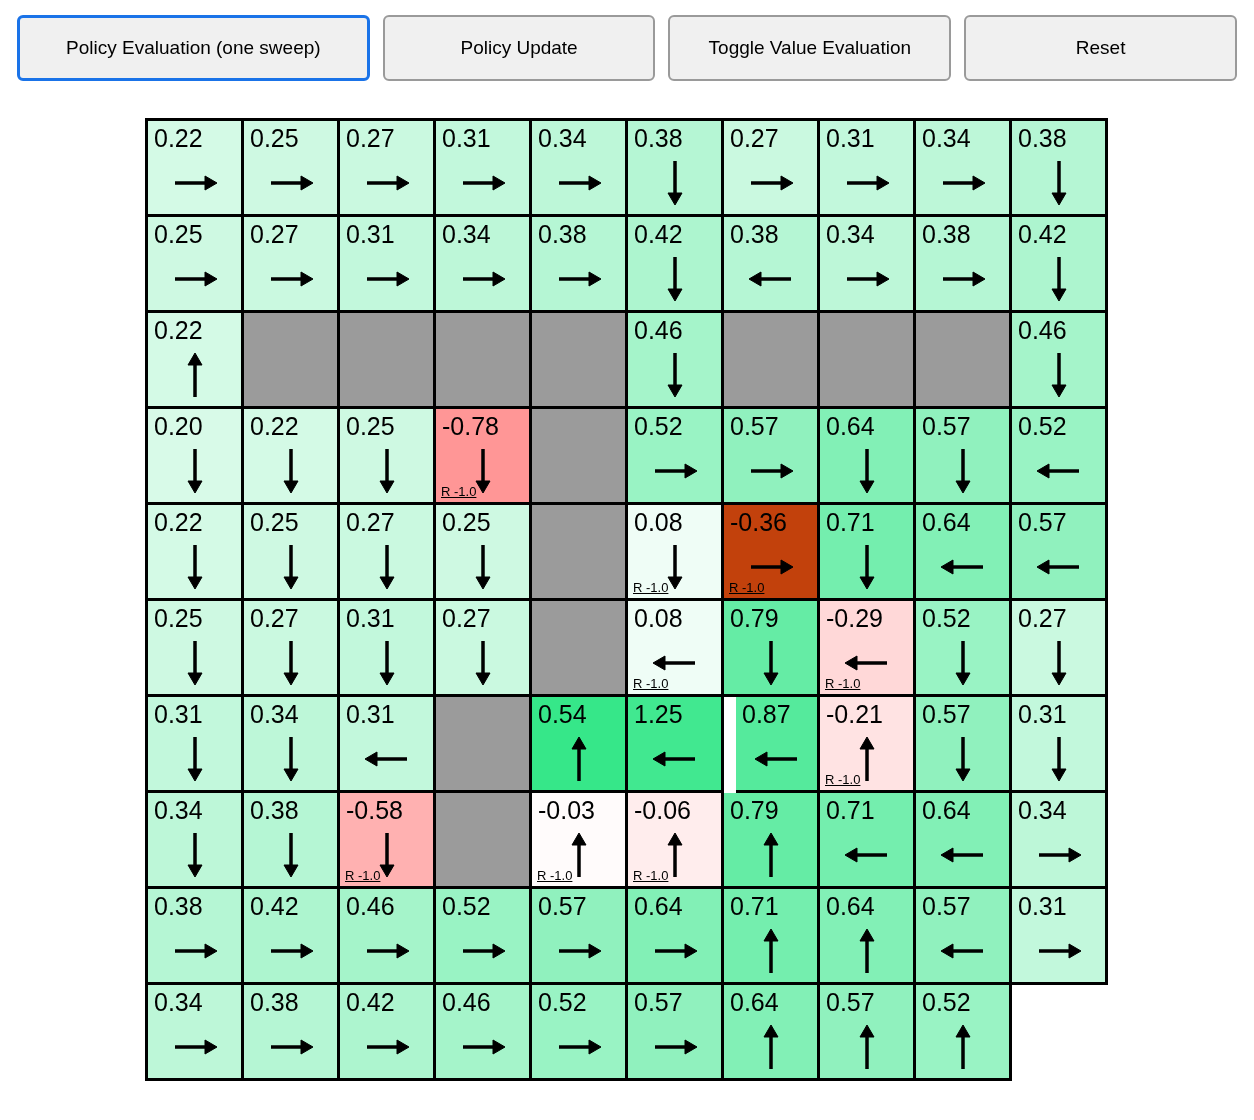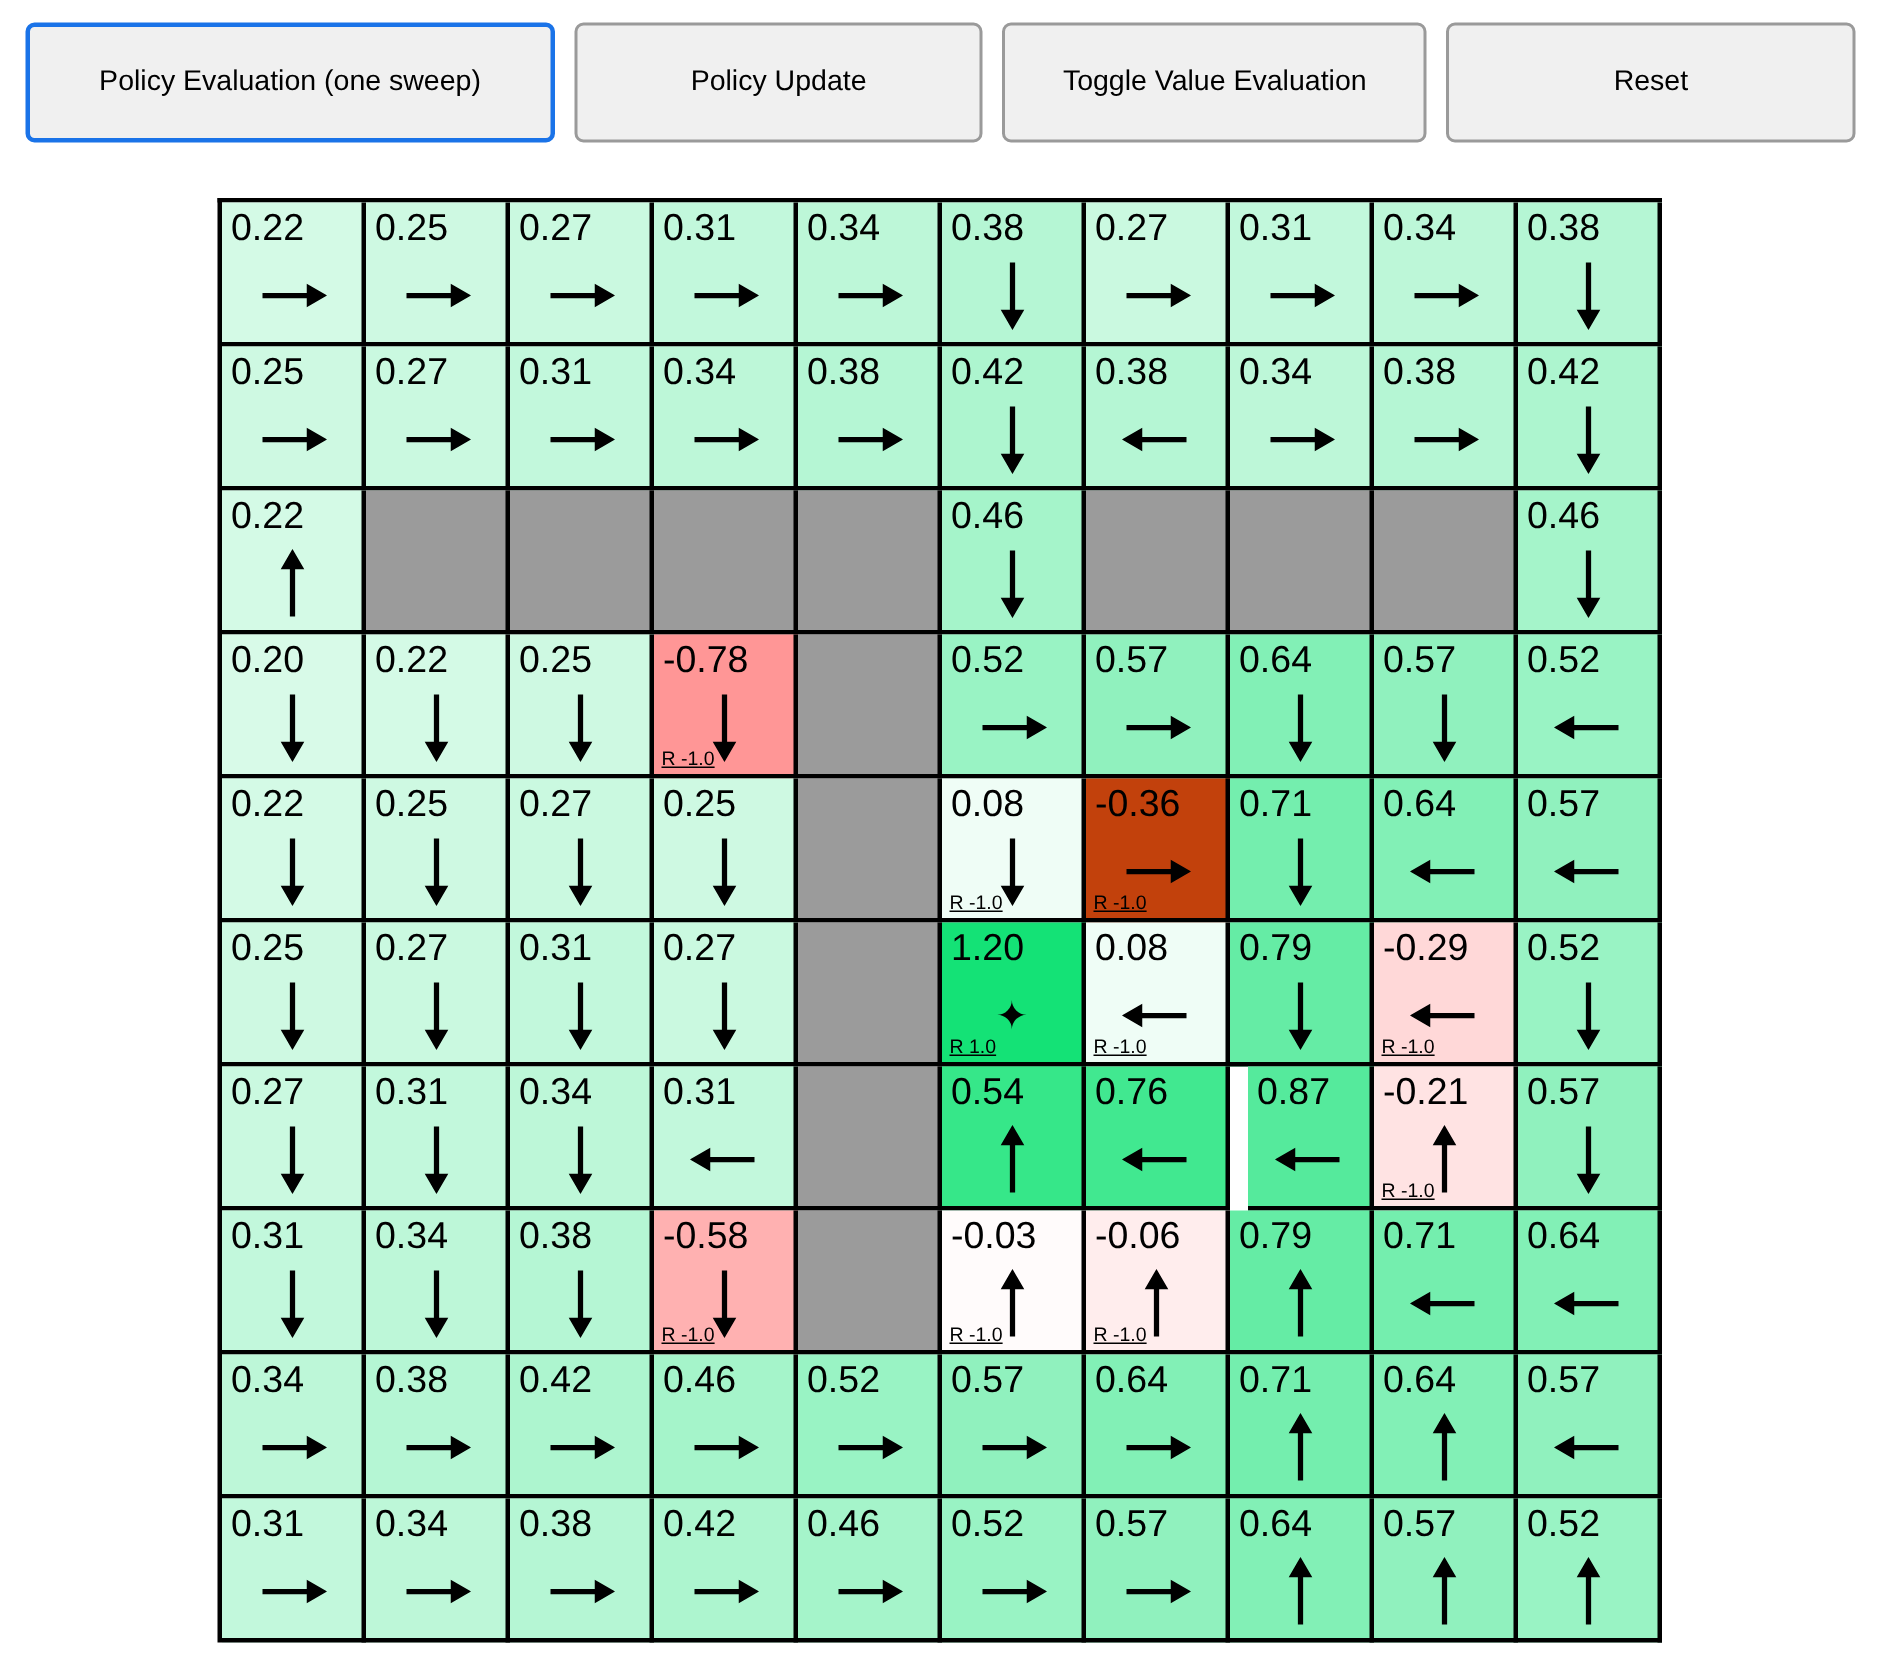--- a/index.html
+++ b/index.html
@@ -15,21 +15,21 @@
   }
 
   
   #toolbar {
     display: flex;
     gap: 13px;
     padding: 15px 17px 0 17px;
     box-sizing: border-box;
   }
   .btn {
-    height: 80px;
+    height: 66px;
     border: 2px solid #9a9a9a;
     border-radius: 6px;
     background: #f0f0f0;
     color: #000000;
     font-size: 19px;
     font-family: "Liberation Sans", sans-serif;
     display: flex;
     align-items: center;
     justify-content: center;
     cursor: pointer;
@@ -623,25 +623,20 @@
         <div class="arrow">
           <svg width="56" height="56" viewBox="0 0 56 56">
             <g stroke="#000" stroke-width="3.5" fill="#000">
               <line x1="28" y1="6" x2="28" y2="38"></line>
               <polygon points="28,50 21,38 35,38" stroke-width="1"></polygon>
             </g>
           </svg>
         </div>
       </div>
       <div class="cell wall"></div>
-      <div class="cell" style="background: rgb(20, 226, 118);">
-        <div class="val">1.20</div>
-        <div class="goal">✦</div>
-        <div class="rew">R 1.0</div>
-      </div>
       <div class="cell" style="background: rgb(239, 253, 246);">
         <div class="val">0.08</div>
         <div class="arrow">
           <svg width="56" height="56" viewBox="0 0 56 56">
             <g stroke="#000" stroke-width="3.5" fill="#000">
               <line x1="48" y1="28" x2="16" y2="28"></line>
               <polygon points="6,28 18,21 18,35" stroke-width="1"></polygon>
             </g>
           </svg>
         </div>
@@ -731,21 +726,21 @@
         <div class="arrow">
           <svg width="56" height="56" viewBox="0 0 56 56">
             <g stroke="#000" stroke-width="3.5" fill="#000">
               <line x1="28" y1="50" x2="28" y2="18"></line>
               <polygon points="28,6 21,18 35,18" stroke-width="1"></polygon>
             </g>
           </svg>
         </div>
       </div>
       <div class="cell" style="background: rgb(65, 232, 144);">
-        <div class="val">0.76</div>
+        <div class="val">1.25</div>
         <div class="arrow">
           <svg width="56" height="56" viewBox="0 0 56 56">
             <g stroke="#000" stroke-width="3.5" fill="#000">
               <line x1="48" y1="28" x2="16" y2="28"></line>
               <polygon points="6,28 18,21 18,35" stroke-width="1"></polygon>
             </g>
           </svg>
         </div>
       </div>
       <div class="cell" style="background: rgb(85, 234, 156); margin-left: 12px;">

